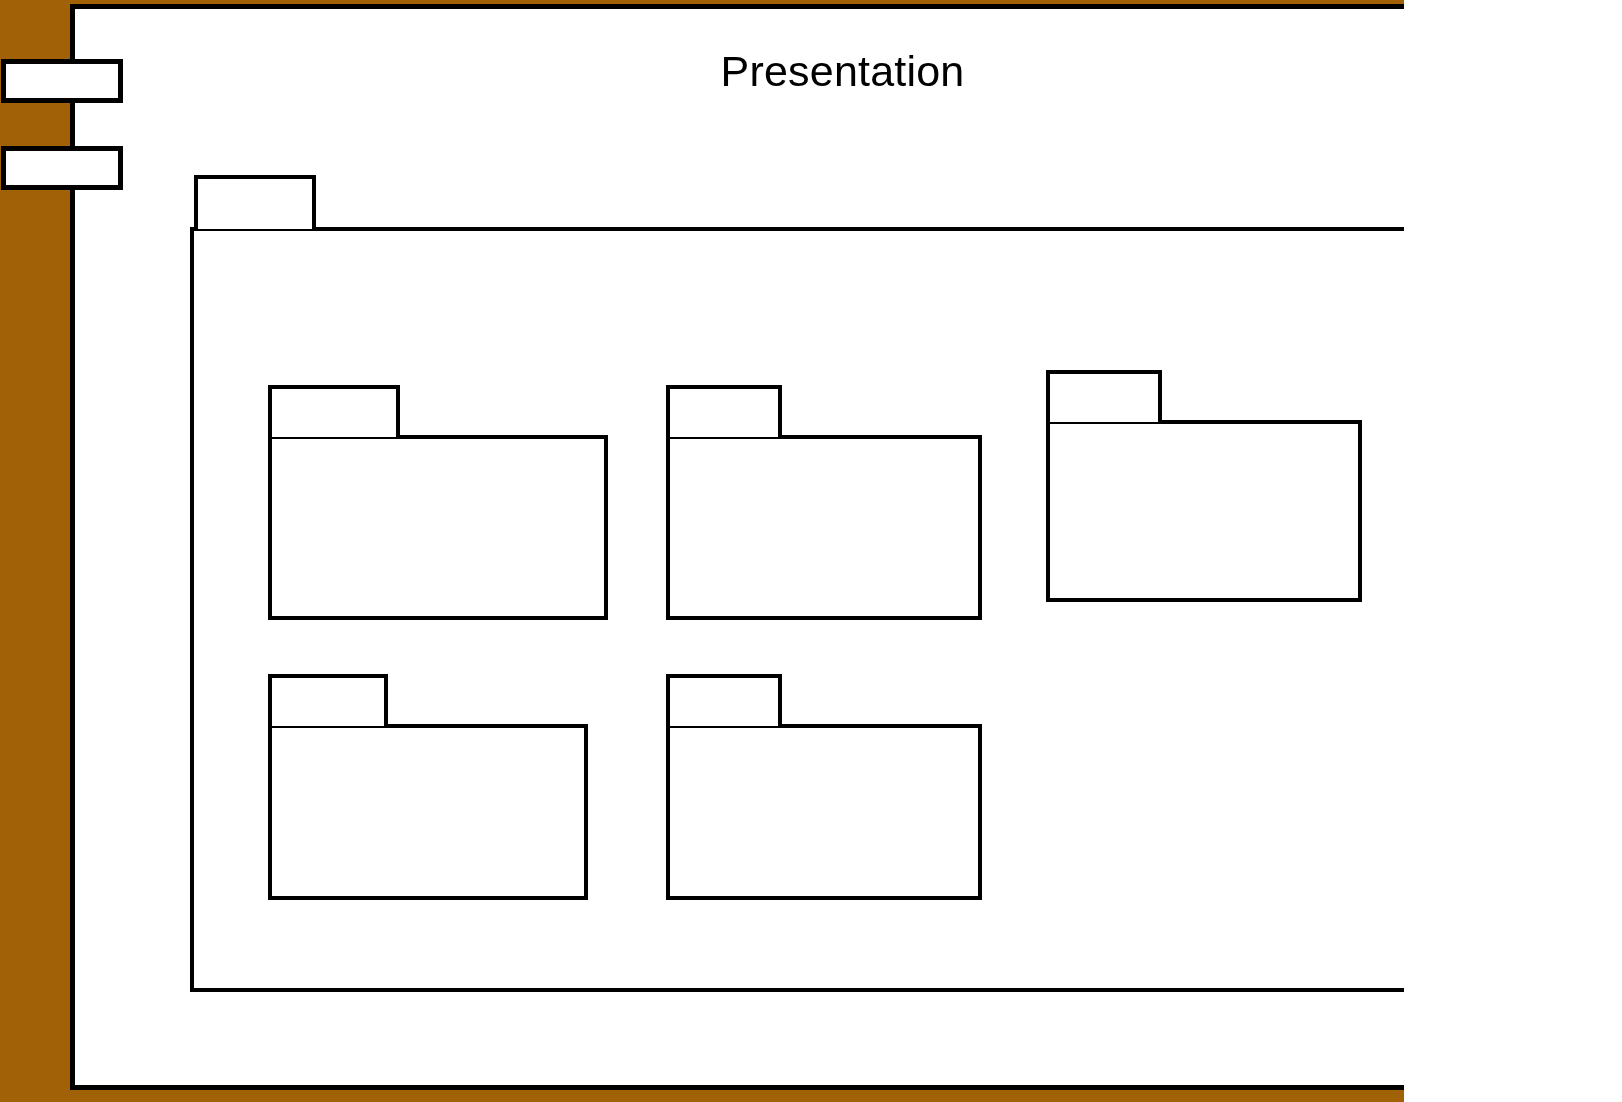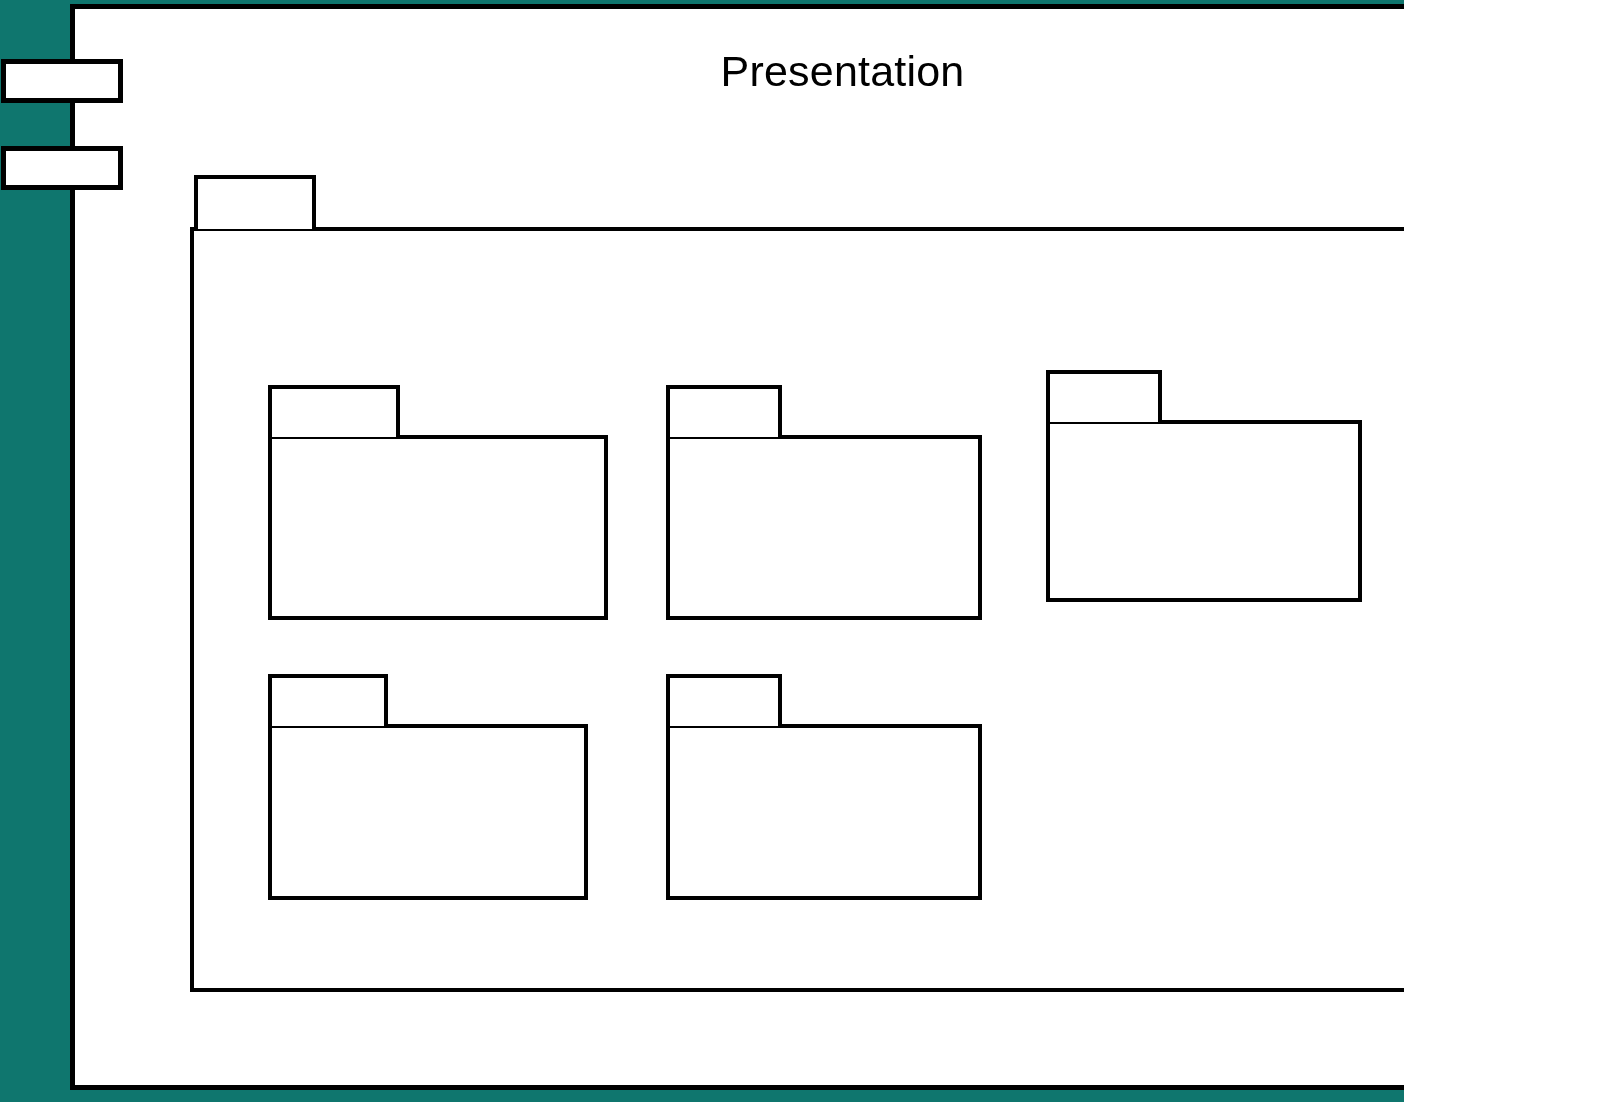--- a/index.html
+++ b/index.html
@@ -10,21 +10,21 @@
   }
   body {
     font-family: "Liberation Sans", sans-serif;
     color: #000000;
   }
 
   #canvas {
     position: relative;
     width: 1404px;
     height: 1102px;
-    background: #0f766e;
+    background: #a16207;
     overflow: hidden;
   }
 
   
   .component-frame {
     position: absolute;
     left: 70px;
     top: 4px;
     width: 1545px;
     height: 1086px;

